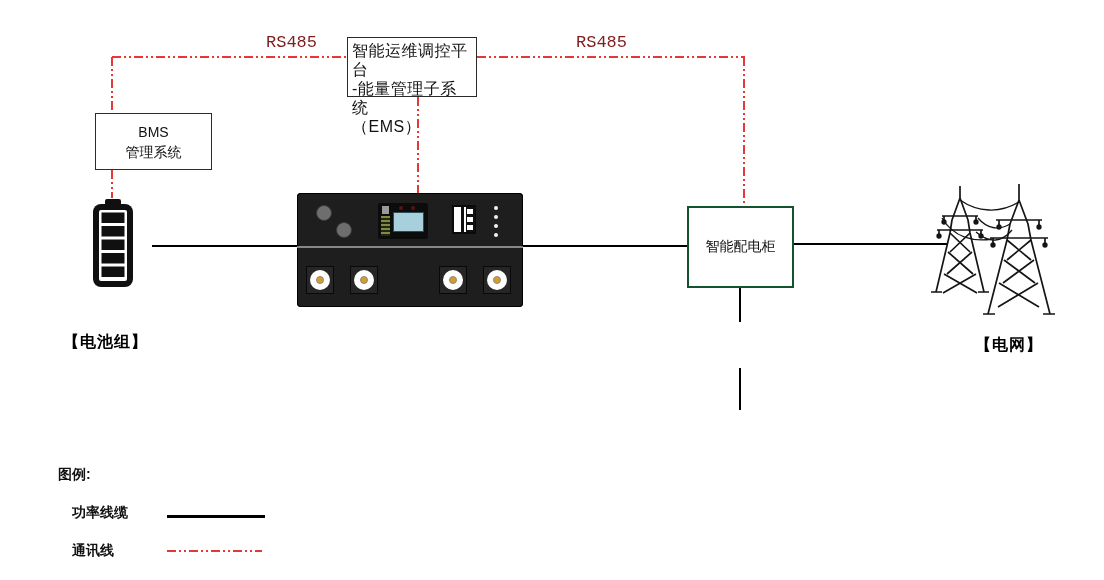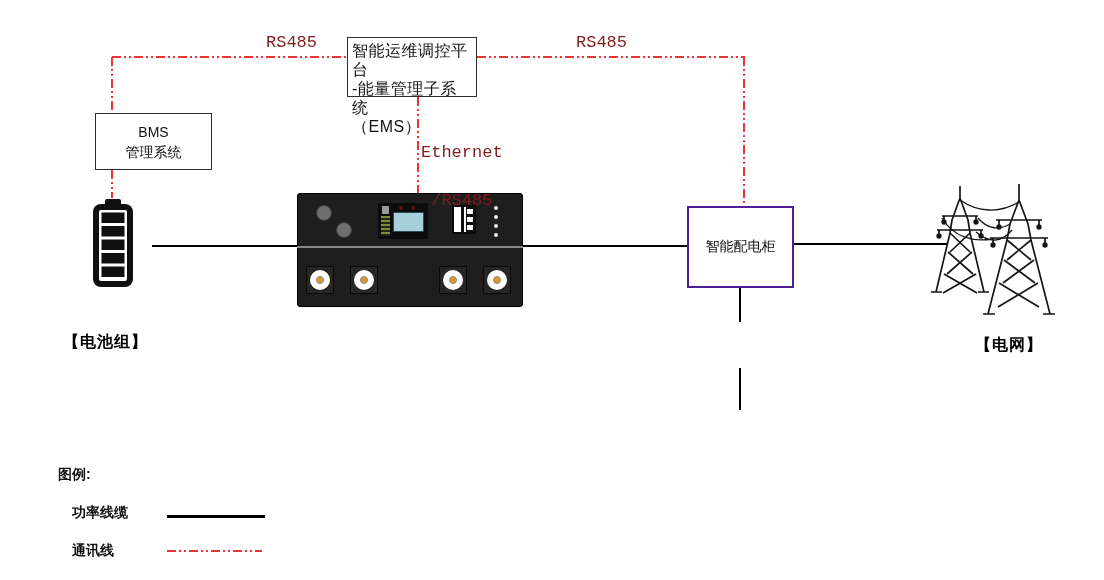--- a/index.html
+++ b/index.html
@@ -16,21 +16,21 @@
   .comm-v{width:2px;background:repeating-linear-gradient(180deg,
       var(--comm-line) 0 9px, transparent 9px 12px,
       var(--comm-line) 12px 14px, transparent 14px 17px,
       var(--comm-line) 17px 19px, transparent 19px 22px);}
   
   .pow-h{height:2px;background:var(--power-line);}
   .pow-v{width:2px;background:var(--power-line);}
   
   .node-box{background:#fff;border:1px solid #2b2b2b;box-sizing:border-box;
     font-size:14px;color:#111;}
-  .node-box.thick{border:2px solid #4c1d95;}
+  .node-box.thick{border:2px solid #14532d;}
   .center-flex{display:flex;align-items:center;justify-content:center;text-align:center;}
   .ems-lines{padding:3px 3px 0 4px;line-height:19px;font-size:16px;letter-spacing:.5px;}
   .bms-lines{padding-top:8px;text-align:center;line-height:20px;font-size:14px;}
   
   .caption{font-weight:bold;font-size:16px;color:#000;white-space:nowrap;letter-spacing:1px;}
   .linklbl{font-family:Liberation Mono, monospace;font-size:17px;color:#7f1d1d;white-space:pre;line-height:16px;}
   .legend-txt{font-weight:bold;font-size:14px;color:#111;white-space:nowrap;}
   
   .pcs{background:var(--converter-body);border-radius:4px;box-shadow:inset 0 0 0 1px #000;}
   .pcs .knob{position:absolute;width:16px;height:16px;border-radius:50%;
@@ -177,24 +177,20 @@
 
       <path d="M38,24 C55,36 78,38 97,26" stroke-width="1.3"></path>
       <path d="M56,42 C66,54 78,54 88,48" stroke-width="1.3"></path>
       <path d="M54,56 C68,68 80,66 90,54" stroke-width="1.3"></path>
       <path d="M20,42 C32,62 52,66 70,63" stroke-width="1.3"></path>
     </svg>
   </div>
 
   <div class="abs linklbl" style="left:266px;top:35px;">RS485</div>
   <div class="abs linklbl" style="left:576px;top:35px;">RS485</div>
-  <div class="abs linklbl" style="left:421px;top:113px;">
-    <div>Ethernet</div>
-    <div> /RS485</div>
-  </div>
 
   <div class="abs caption" style="left:63px;top:332px;">【电池组】</div>
   <div class="abs caption" style="left:975px;top:335px;">【电网】</div>
 
   <div class="abs legend-txt" style="left:58px;top:466px;">图例:</div>
   <div class="abs legend-txt" style="left:72px;top:504px;">功率线缆</div>
   <div class="abs" style="left:167px;top:515px;width:98px;height:3px;background:var(--power-line);"></div>
   <div class="abs legend-txt" style="left:72px;top:542px;">通讯线</div>
   <div class="abs comm-h" style="left:167px;top:550px;width:95px;"></div>
 

